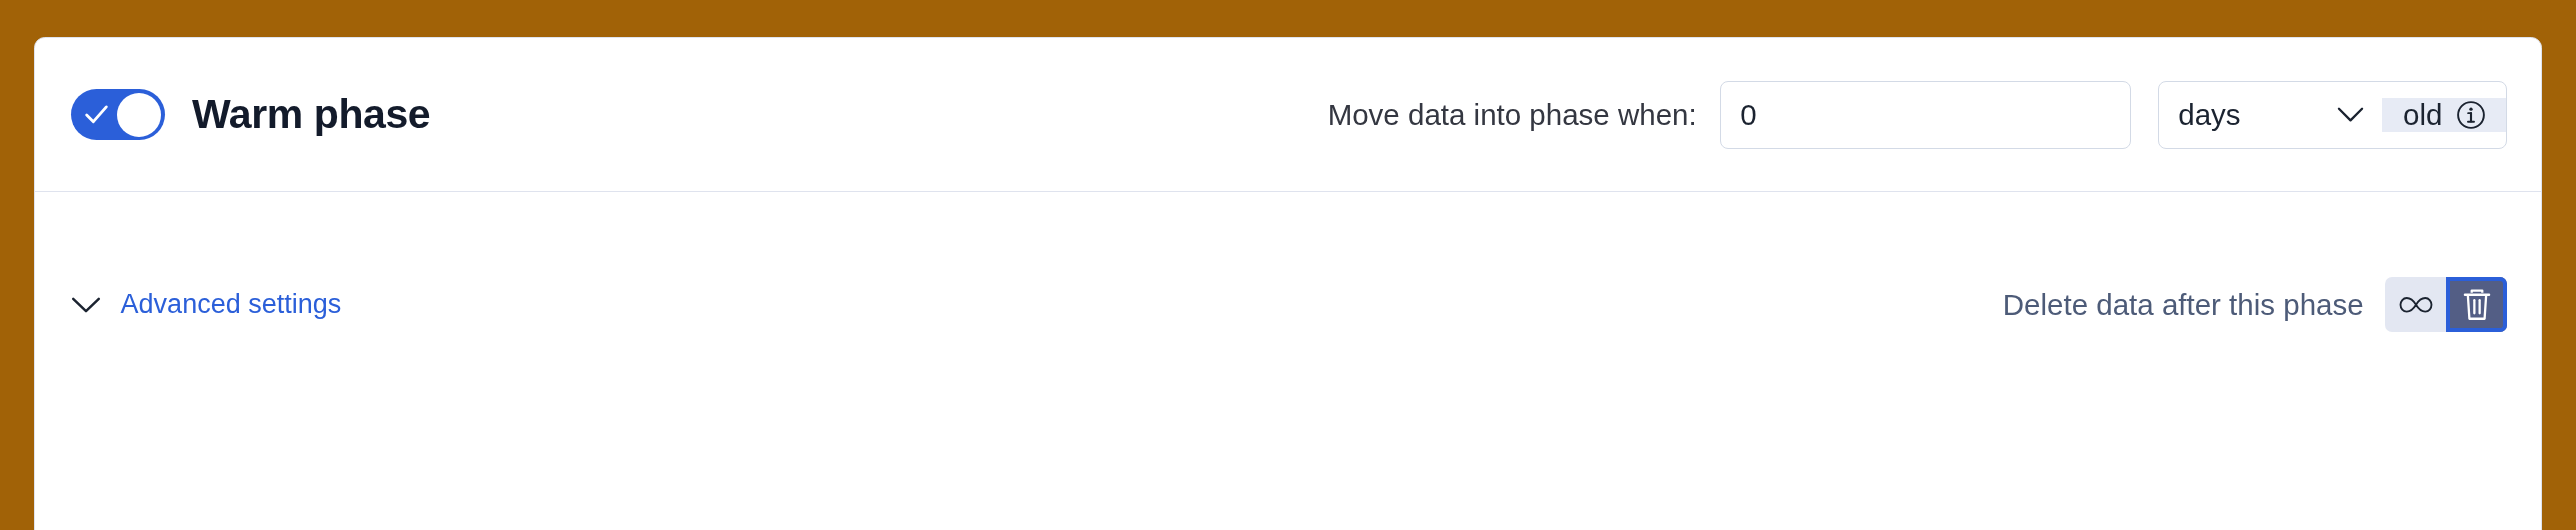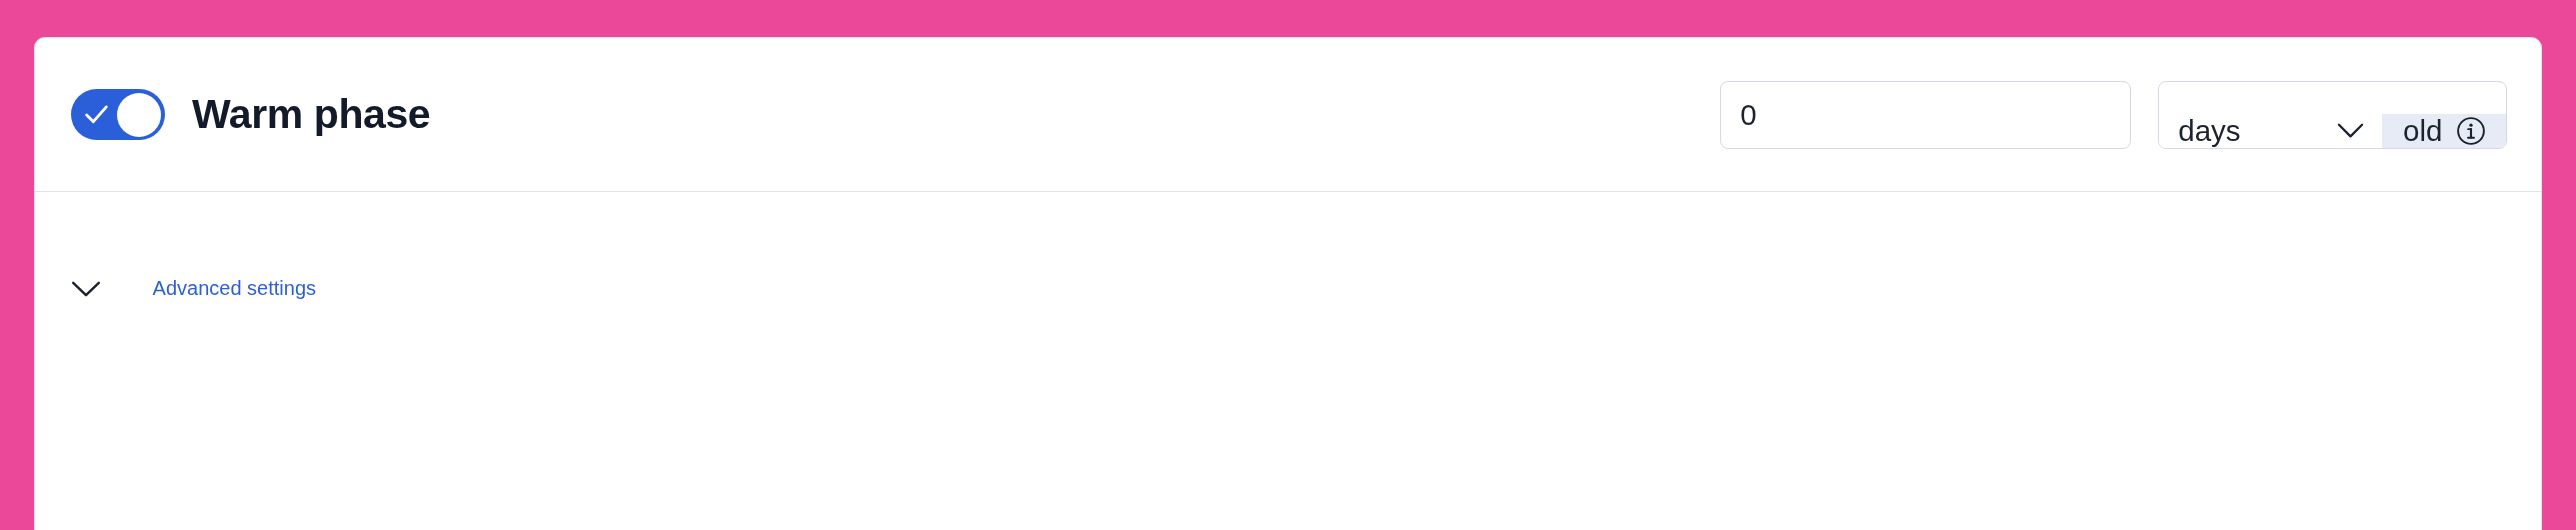--- a/index.html
+++ b/index.html
@@ -12,21 +12,21 @@
     height: 530px;
     overflow: hidden;
     font-family: "Liberation Sans", sans-serif;
     -webkit-font-smoothing: antialiased;
   }
 
   .page {
     position: relative;
     width: 2576px;
     height: 530px;
-    background: #ec4899;
+    background: #a16207;
   }
 
   
   .phase-card {
     position: absolute;
     left: 34px;
     top: 37px;
     width: 2508px;
     height: 544px;           
     box-sizing: border-box;
@@ -112,21 +112,21 @@
     background: #ffffff;
     font-family: "Liberation Sans", sans-serif;
     font-size: 29.5px;
     color: #1b2330;
     padding: 0 19.6px;
     outline: none;
   }
 
   .unit-group {
     display: flex;
-    align-items: flex-end;
+    align-items: center;
     margin-left: 27px;
     height: 68px;
     border: 1.8px solid #d3dae6;
     border-radius: 8px;
     background: #ffffff;
     box-sizing: border-box;
     overflow: hidden;
   }
 
   .unit-select {
@@ -180,24 +180,23 @@
   }
 
   .advanced-toggle {
     display: flex;
     align-items: center;
     gap: 19.6px;
     cursor: pointer;
     flex: 0 0 auto;
   }
   .advanced-label {
-    font-size: 20px;
+    font-size: 27px;
     color: #2b5fd9;
     white-space: nowrap;
-    margin-left: 32px;
   }
 
   .delete-area {
     margin-left: auto;
     display: flex;
     align-items: center;
     flex: 0 0 auto;
   }
 
   .delete-label {
@@ -254,20 +253,21 @@
             <path d="M3 14.5 L10.5 22 L25 5.5" fill="none" stroke="#ffffff" stroke-width="3.2" stroke-linecap="round" stroke-linejoin="round"></path>
           </svg>
           <span class="knob"></span>
         </span>
 
         <span class="phase-title">Warm phase</span>
       </div>
 
       <div class="header-right">
 
+        <span class="move-label">Move data into phase when:</span>
 
         <input class="num-input" type="text" value="0" style="">
 
         <div class="unit-group">
 
           <div class="unit-select">
             <span>days</span>
             <svg class="chev" width="27" height="16" viewBox="0 0 30 18">
               <path d="M2 2 L15 15 L28 2" fill="none" stroke="#1b2330" stroke-width="2.6" stroke-linecap="round" stroke-linejoin="round"></path>
             </svg>
@@ -293,18 +293,44 @@
 
       <div class="bottom-row">
 
         <div class="advanced-toggle">
           <svg width="30" height="18" viewBox="0 0 34 20">
             <path d="M2.5 3 L17 17 L31.5 3" fill="none" stroke="#1b2330" stroke-width="2.8" stroke-linecap="round" stroke-linejoin="round"></path>
           </svg>
           <span class="advanced-label">Advanced settings</span>
         </div>
 
+        <div class="delete-area">
+          <span class="delete-label">Delete data after this phase</span>
+
+          <div class="btn-group">
+
+            <button class="grp-btn infinity">
+              <svg width="36" height="19.6" viewBox="0 0 40 22">
+                <path d="M20 11 C16.5 5.2, 13.2 3.4, 9.6 3.4 C5.6 3.4, 2.6 6.8, 2.6 11
+                         C2.6 15.2, 5.6 18.6, 9.6 18.6 C13.2 18.6, 16.5 16.8, 20 11
+                         C23.5 5.2, 26.8 3.4, 30.4 3.4 C34.4 3.4, 37.4 6.8, 37.4 11
+                         C37.4 15.2, 34.4 18.6, 30.4 18.6 C26.8 18.6, 23.5 16.8, 20 11 Z" fill="none" stroke="#1b2330" stroke-width="2.1" stroke-linejoin="round"></path>
+              </svg>
+            </button>
+
+            <button class="grp-btn trash">
+              <svg width="30" height="34" viewBox="0 0 34 38">
+                <path d="M11 5.2 L11 2.6 L23 2.6 L23 5.2" fill="none" stroke="#ffffff" stroke-width="2.6" stroke-linejoin="round"></path>
+                <path d="M3.4 7.4 L30.6 7.4" stroke="#ffffff" stroke-width="2.8" stroke-linecap="round"></path>
+                <path d="M6.6 7.4 L8.4 34.6 L25.6 34.6 L27.4 7.4" fill="none" stroke="#ffffff" stroke-width="2.6" stroke-linejoin="round"></path>
+                <path d="M14 13.6 L14 28.4" stroke="#ffffff" stroke-width="2.6" stroke-linecap="round"></path>
+                <path d="M20 13.6 L20 28.4" stroke="#ffffff" stroke-width="2.6" stroke-linecap="round"></path>
+              </svg>
+            </button>
+
+          </div>
+        </div>
       </div>
     </div>
 
   </div>
 </div>
 
 
 </body></html>

